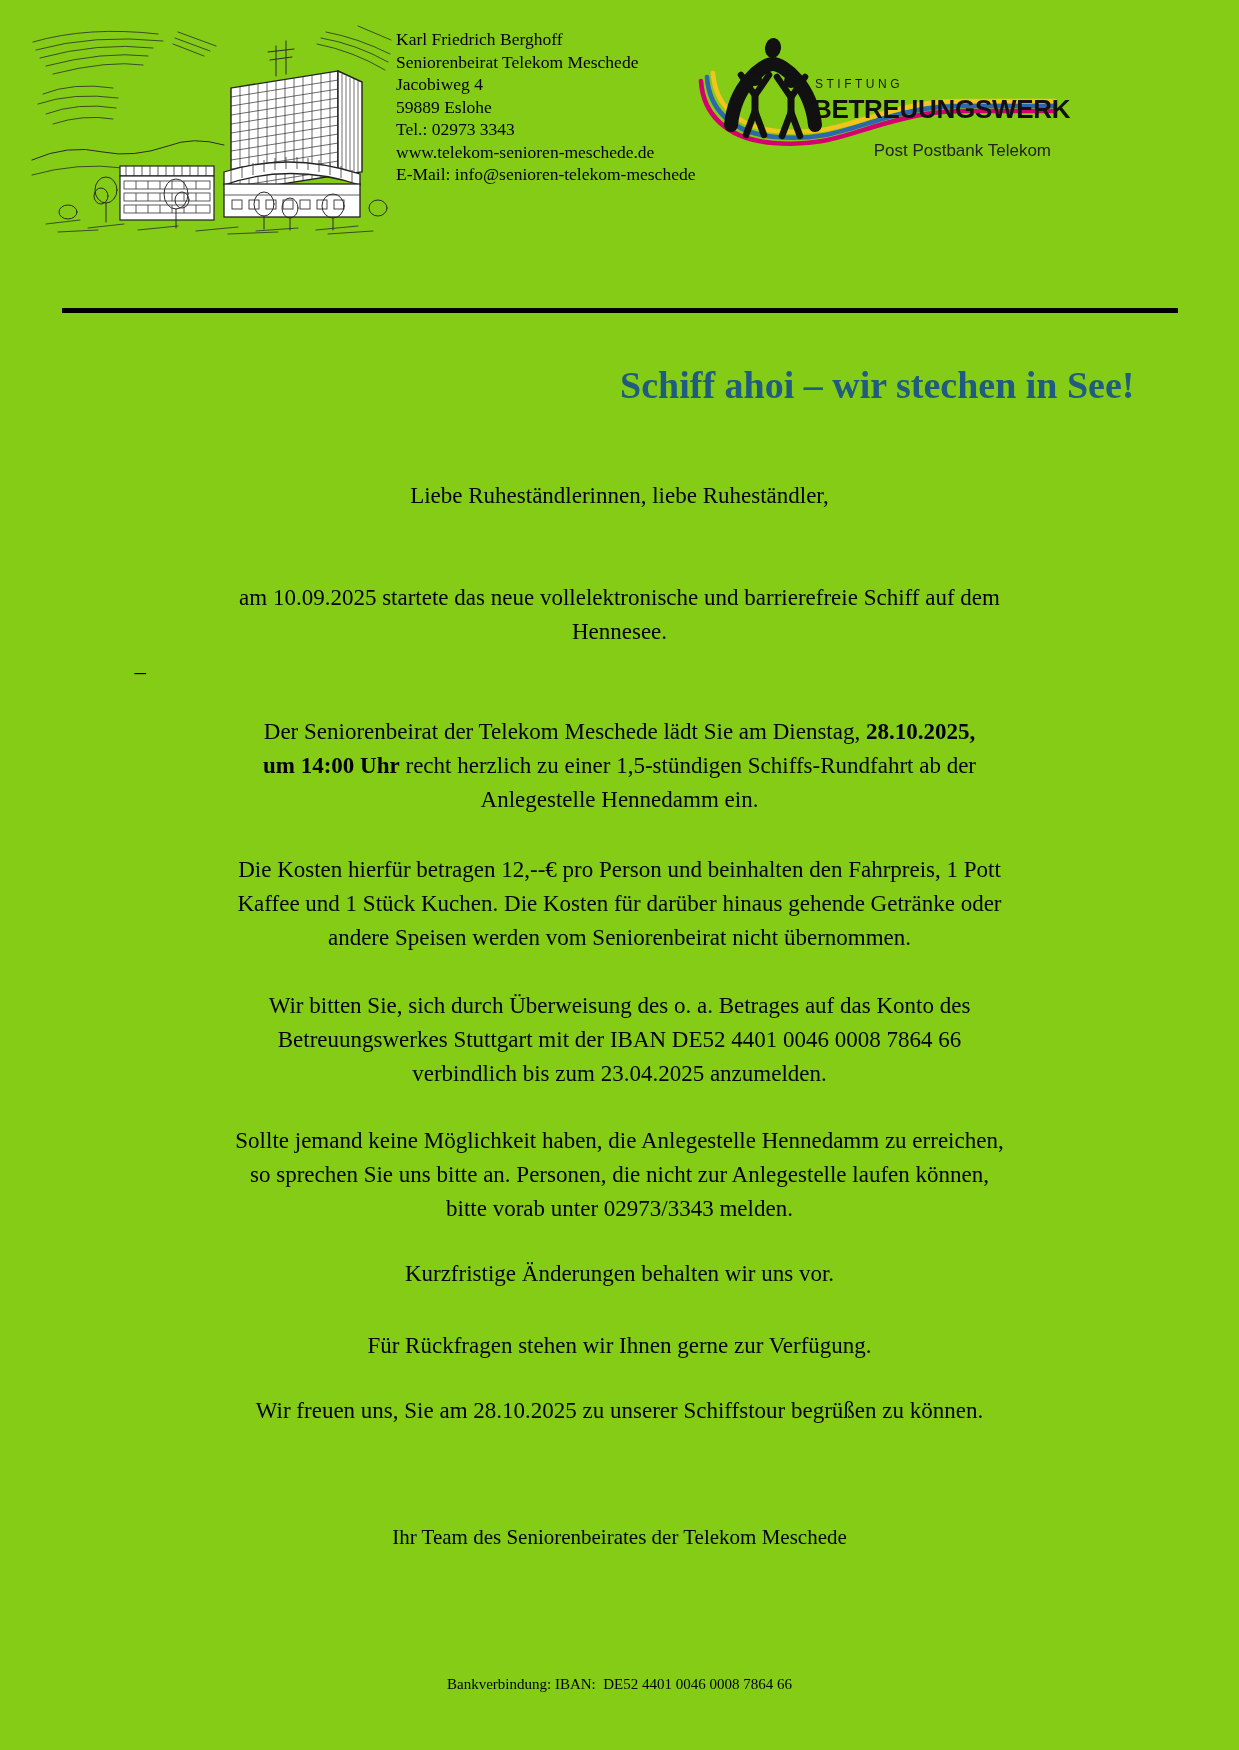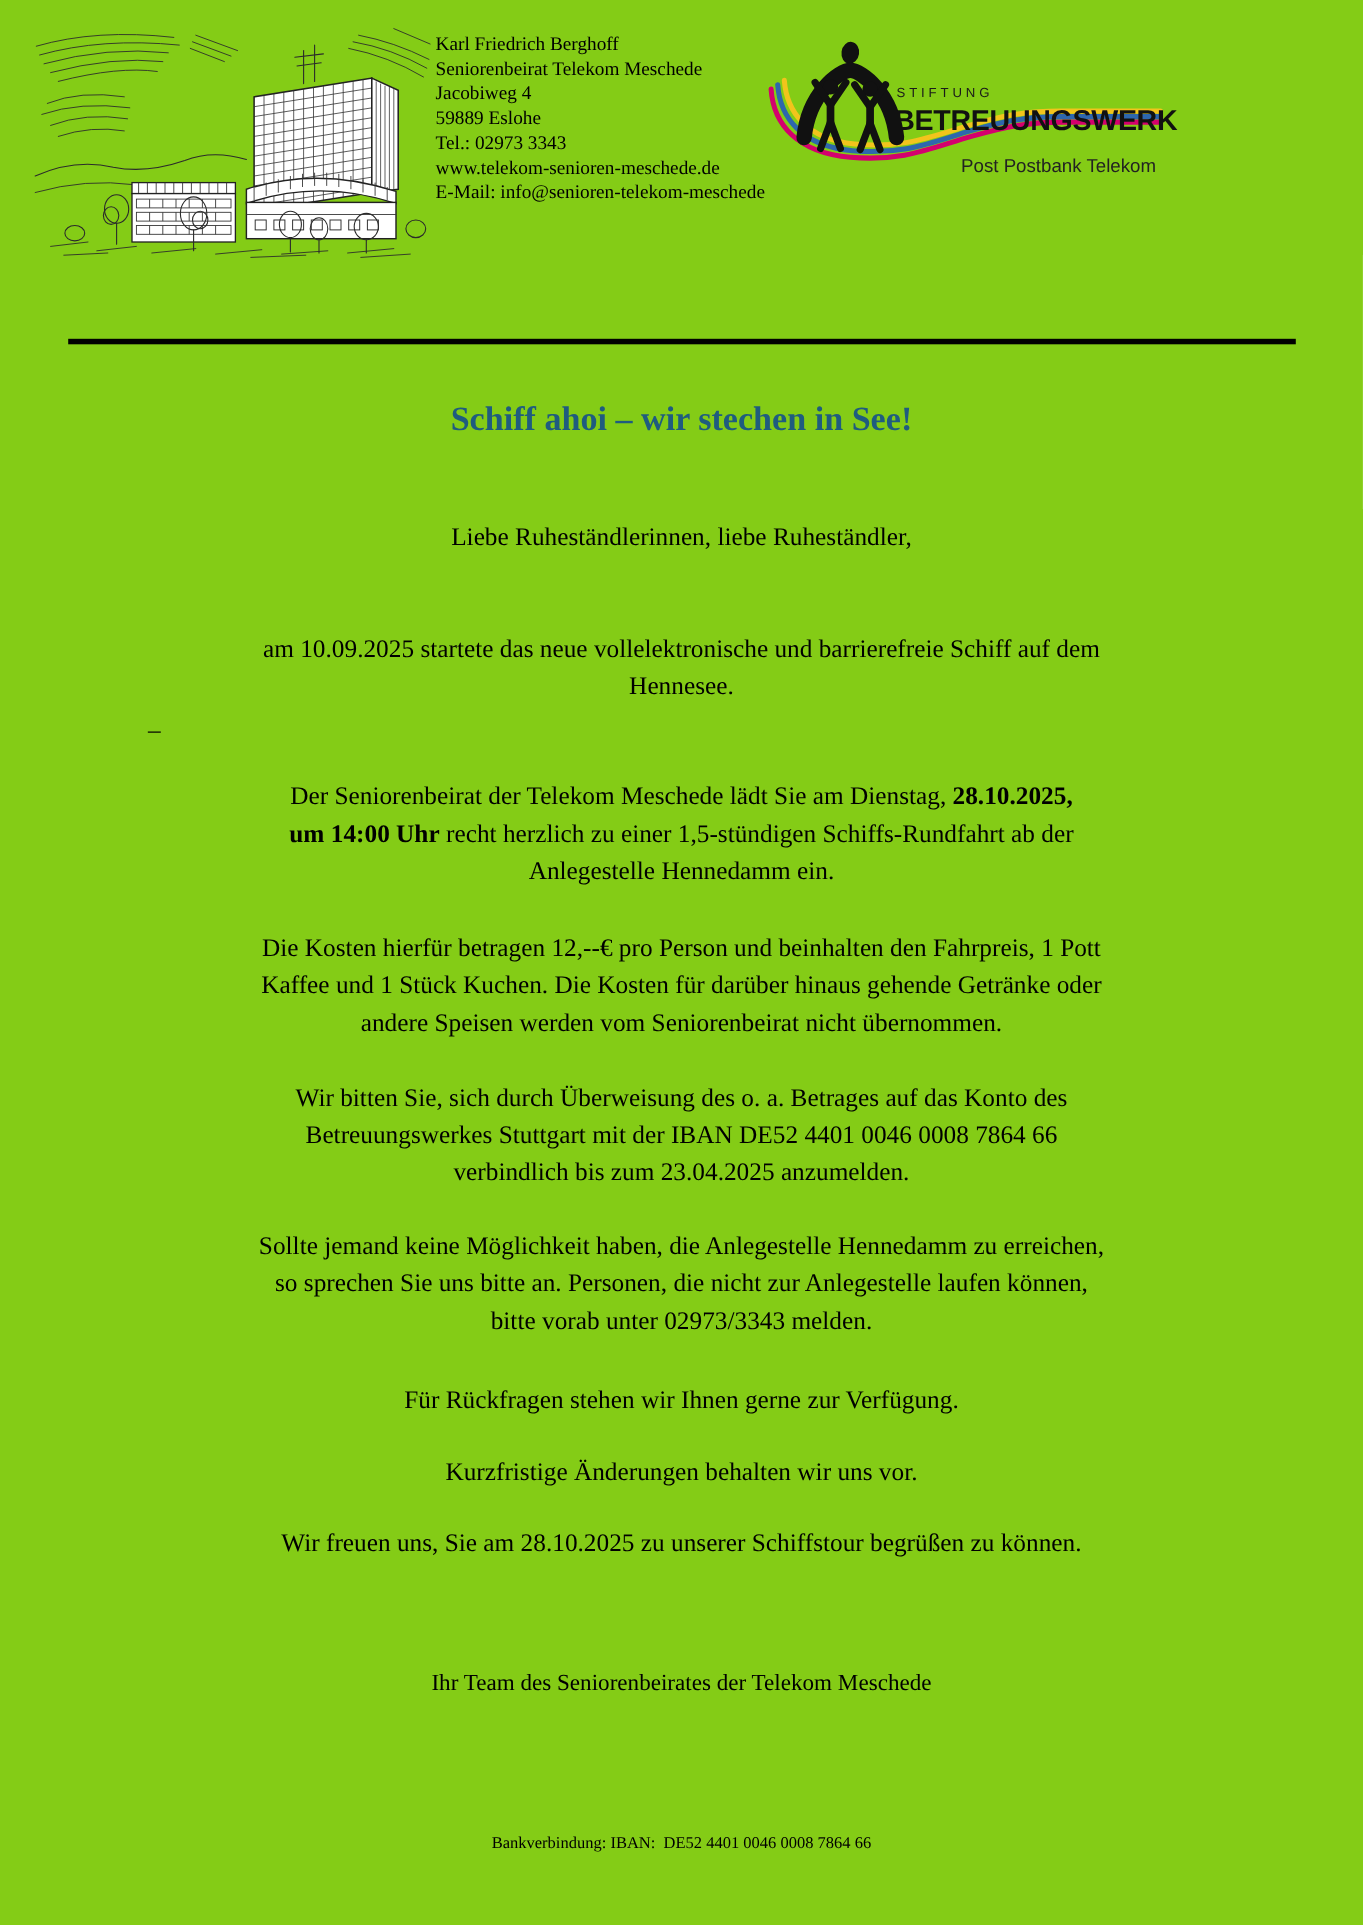--- a/index.html
+++ b/index.html
@@ -9,21 +9,21 @@
   .header{position:relative;width:100%;height:308px;}
   .illustration{position:absolute;left:28px;top:24px;width:365px;height:212px;}
   .contact{position:absolute;left:396px;top:28px;font-size:17.5px;line-height:22.5px;white-space:nowrap;}
   .logo{position:absolute;left:693px;top:37px;width:372px;height:138px;font-family:"Liberation Sans","DejaVu Sans",sans-serif;}
   .logo svg{position:absolute;left:0;top:0;}
   .logo-stiftung{position:absolute;left:122px;top:40px;font-size:12px;letter-spacing:3.5px;color:#1a1a1a;font-weight:400;}
   .logo-name{position:absolute;left:120px;top:57px;font-size:26px;font-weight:bold;letter-spacing:-0.3px;color:#111;}
   .logo-tagline{position:absolute;right:14px;top:104px;font-size:17px;font-weight:500;color:#222;text-align:right;}
   .rule{margin-left:62px;width:1116px;height:5px;background:#000;}
   
-  .doc-title{margin:50px auto 0 auto;width:1030px;text-align:center;font-size:31px;font-weight:bold;}
+  .doc-title{margin:50px auto 0 auto;width:1030px;text-align:right;font-size:38px;font-weight:bold;}
   .content{width:1000px;margin:0 auto;font-size:23px;line-height:34px;text-align:center;}
   .para{white-space:pre-line;margin:0;}
   .salutation{margin-top:72px;}
   .p-start{margin-top:68px;}
   .dash-line{margin-top:6px;text-align:left;padding-left:15px;}
   .p-invite{margin-top:26px;}
   .p-costs{margin-top:36px;}
   .p-payment{margin-top:34px;}
   .p-access{margin-top:33px;}
   .p-questions{margin-top:38px;}
@@ -264,23 +264,23 @@
 andere Speisen werden vom Seniorenbeirat nicht übernommen.</p>
 
     <p class="para p-payment">Wir bitten Sie, sich durch Überweisung des o. a. Betrages auf das Konto des
 Betreuungswerkes Stuttgart mit der IBAN DE52 4401 0046 0008 7864 66
 verbindlich bis zum 23.04.2025 anzumelden.</p>
 
     <p class="para p-access">Sollte jemand keine Möglichkeit haben, die Anlegestelle Hennedamm zu erreichen,
 so sprechen Sie uns bitte an. Personen, die nicht zur Anlegestelle laufen können,
 bitte vorab unter 02973/3343 melden.</p>
 
+    <p class="para p-changes">Kurzfristige Änderungen behalten wir uns vor.</p>
+
     <p class="para p-questions">Für Rückfragen stehen wir Ihnen gerne zur Verfügung.</p>
-
-    <p class="para p-changes">Kurzfristige Änderungen behalten wir uns vor.</p>
 
     <p class="para p-welcome">Wir freuen uns, Sie am 28.10.2025 zu unserer Schiffstour begrüßen zu können.</p>
 
     <p class="para signoff">Ihr Team des Seniorenbeirates der Telekom Meschede</p>
   </div>
 
   <div class="footer">Bankverbindung: IBAN:  DE52 4401 0046 0008 7864 66</div>
 
 </div>
 

